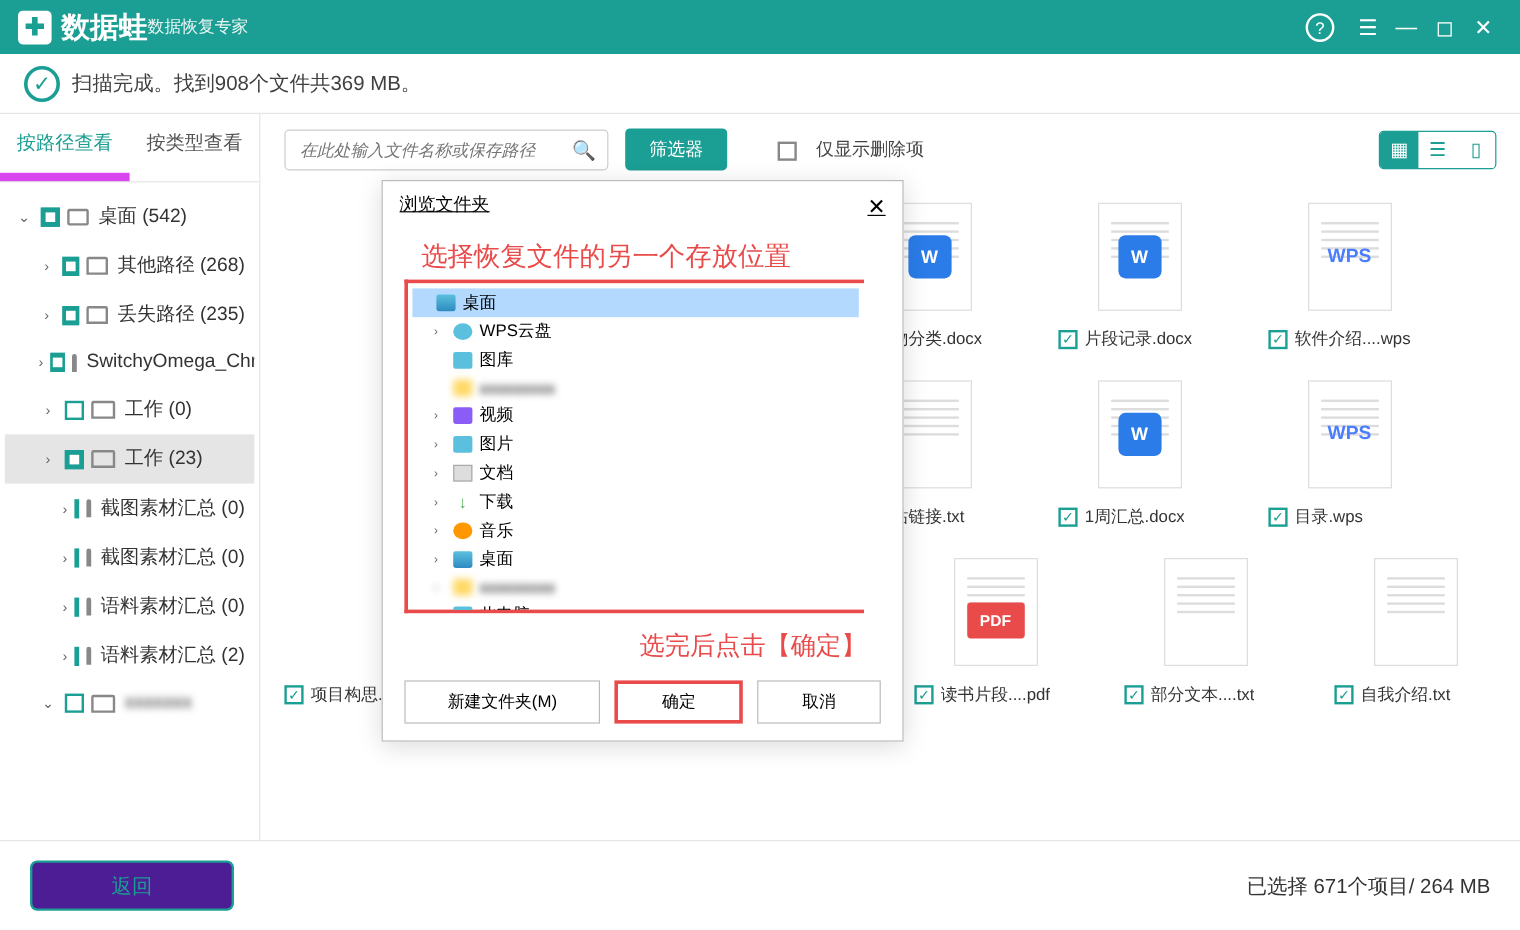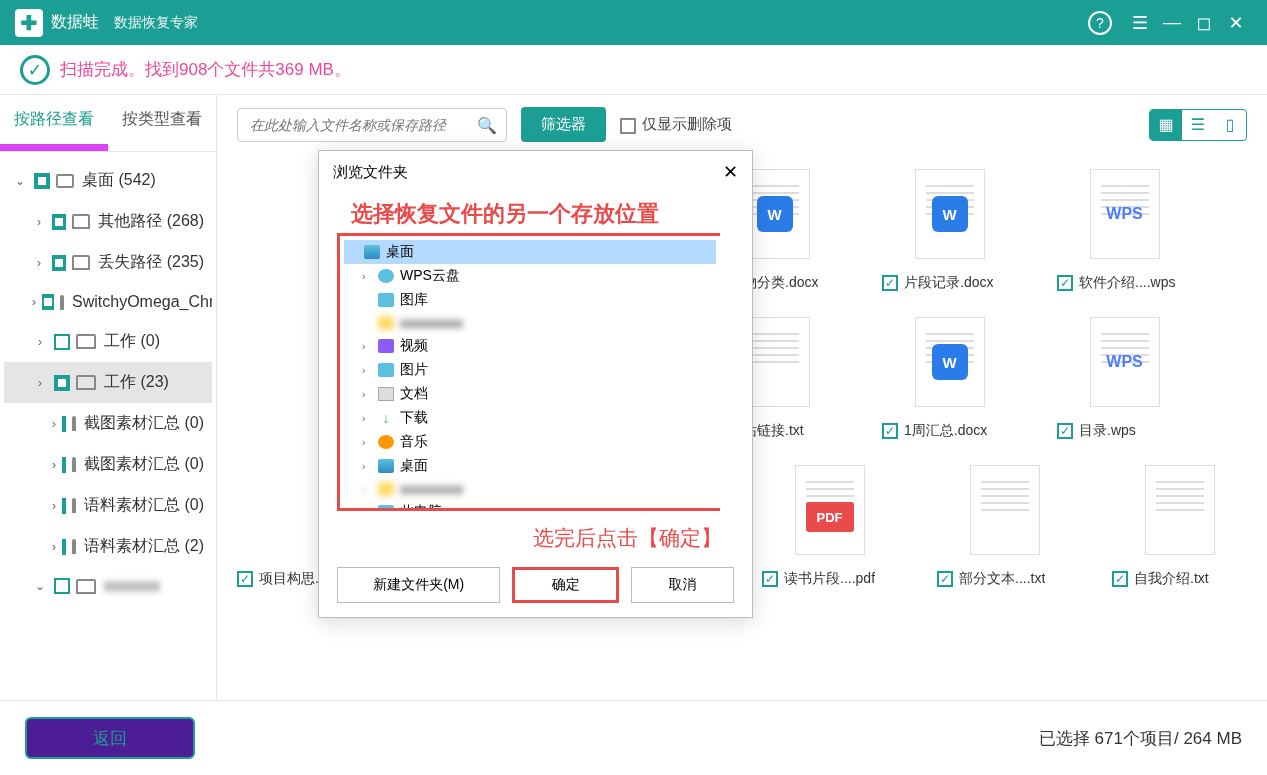--- a/index.html
+++ b/index.html
@@ -1,30 +1,30 @@
 <!DOCTYPE html>
 <html><head>
 <meta charset="utf-8">
 <style>
 * { margin: 0; padding: 0; box-sizing: border-box; font-family: "Microsoft YaHei", sans-serif; }
 body { width: 1267px; height: 775px; background: #fff; overflow: hidden; position: relative; }
 
 
 .titlebar { height: 45px; background: #1B9E93; display: flex; align-items: center; padding: 0 15px; color: #fff; }
 .logo-icon { width: 28px; height: 28px; background: #fff; border-radius: 4px; display: flex; align-items: center; justify-content: center; color: #1B9E93; font-weight: bold; font-size: 20px; margin-right: 8px; }
-.app-name { font-size: 16px; font-weight: normal; margin-right: 15px; }
+.app-name { font-size: 24px; font-weight: bold; }
 .app-subtitle { font-size: 14px; opacity: 0.9; }
 .titlebar-spacer { flex: 1; }
 .titlebar-btn { width: 32px; height: 32px; display: flex; align-items: center; justify-content: center; cursor: pointer; font-size: 18px; }
 .titlebar-btn.help { border: 2px solid #fff; border-radius: 50%; width: 24px; height: 24px; font-size: 14px; margin-right: 12px; }
 
 
 .status-bar { height: 50px; display: flex; align-items: center; padding: 0 20px; border-bottom: 1px solid #e5e5e5; }
 .status-check { width: 30px; height: 30px; border: 3px solid #1B9E93; border-radius: 50%; display: flex; align-items: center; justify-content: center; color: #1B9E93; font-size: 18px; margin-right: 10px; }
-.status-text { font-size: 17px; color: #ec4899; }
+.status-text { font-size: 17px; color: #404040; }
 
 
 .main-area { display: flex; height: 605px; }
 .sidebar { width: 295px; border-right: 1px solid #e5e5e5; overflow-y: auto; }
 .tabs { display: flex; border-bottom: 1px solid #e5e5e5; }
 .tab { flex: 1; padding: 14px 0; text-align: center; font-size: 16px; cursor: pointer; color: #555; }
 .tab.active { color: #1B9E93; border-bottom: 7px solid #d946ef; font-weight: 500; }
 
 
 .tree { padding: 8px 4px; }
@@ -39,21 +39,21 @@
 .tree-item.l1 { padding-left: 28px; }
 .tree-item.l2 { padding-left: 48px; }
 
 
 .content { flex: 1; display: flex; flex-direction: column; }
 .toolbar { display: flex; align-items: center; padding: 12px 20px; gap: 14px; }
 .search-box { position: relative; width: 270px; }
 .search-box input { width: 100%; height: 34px; border: 1px solid #ccc; border-radius: 4px; padding: 0 36px 0 12px; font-size: 14px; color: #888; font-style: italic; }
 .search-box .search-icon { position: absolute; right: 10px; top: 8px; color: #999; }
 .filter-btn { background: #1B9E93; color: #fff; border: none; padding: 8px 20px; border-radius: 4px; font-size: 15px; cursor: pointer; }
-.show-deleted { display: flex; align-items: flex-end; gap: 6px; font-size: 15px; color: #444; }
+.show-deleted { display: flex; align-items: flex-end; gap: 16px; font-size: 15px; color: #444; margin-left: 28px; }
 .show-deleted .chk { width: 16px; height: 16px; border: 2px solid #888; }
 .toolbar-spacer { flex: 1; }
 .view-switch { display: flex; border: 1px solid #1B9E93; border-radius: 4px; overflow: hidden; }
 .view-switch div { width: 32px; height: 30px; display: flex; align-items: center; justify-content: center; color: #1B9E93; cursor: pointer; }
 .view-switch div.active { background: #1B9E93; color: #fff; }
 
 
 .file-grid { flex: 1; padding: 10px 20px; overflow-y: auto; }
 .file-row { display: flex; gap: 40px; margin-bottom: 20px; }
 .file-card { width: 135px; }
@@ -71,25 +71,25 @@
 
 
 .bottom-bar { height: 75px; border-top: 1px solid #e5e5e5; display: flex; align-items: center; padding: 0 25px; gap: 20px; }
 .back-btn { width: 170px; height: 42px; border: 2px solid #1B9E93; background: #4c1d95; color: #1B9E93; border-radius: 6px; font-size: 17px; cursor: pointer; }
 .bottom-spacer { flex: 1; }
 .selection-info { font-size: 17px; color: #333; }
 .export-btn { width: 170px; height: 42px; background: #1B9E93; color: #fff; border: none; border-radius: 6px; font-size: 17px; cursor: pointer; }
 
 
 .dialog { position: absolute; left: 318px; top: 150px; width: 435px; height: 468px; background: #fff; border: 1px solid #bbb; box-shadow: 0 4px 20px rgba(0,0,0,0.15); display: flex; flex-direction: column; }
-.dialog-header { display: flex; align-items: center; padding: 10px 14px; font-size: 15px; }
+.dialog-header { display: flex; align-items: flex-start; padding: 10px 14px; font-size: 15px; text-decoration: underline; }
 .dialog-header .close { margin-left: auto; cursor: pointer; font-size: 18px; }
 .dialog-body { flex: 1; padding: 6px 18px; display: flex; flex-direction: column; }
 .dialog-msg { font-size: 14px; color: #333; margin-bottom: 6px; }
-.annotation-1 { font-size: 22px; color: #E94B4B; font-weight: 700; margin-bottom: 4px; padding-left: 14px; }
+.annotation-1 { font-size: 22px; color: #E94B4B; font-weight: 400; margin-bottom: 4px; padding-left: 14px; }
 .browser-box { border: 3px solid #E94B4B; border-right: none; height: 278px; padding: 4px; overflow-y: auto; position: relative; margin-right: 14px; }
 .browser-box::after { content: ''; position: absolute; right: -14px; top: 0; width: 10px; height: 100%; background: #ccc; border-radius: 2px; }
 .b-item { display: flex; align-items: center; gap: 6px; padding: 3px 4px; font-size: 14px; cursor: pointer; }
 .b-item.root { background: #B3D9FF; }
 .b-item.l1 { padding-left: 18px; }
 .b-item .bchev { width: 10px; font-size: 10px; color: #666; }
 .b-item .bicon { width: 16px; height: 14px; display: inline-block; }
 .bicon.desktop { background: linear-gradient(#5BC0DE, #2E8BC0); border-radius: 2px; }
 .bicon.cloud { background: #5BC0DE; border-radius: 50%; }
 .bicon.pic { background: #5BC0DE; border-radius: 2px; }

